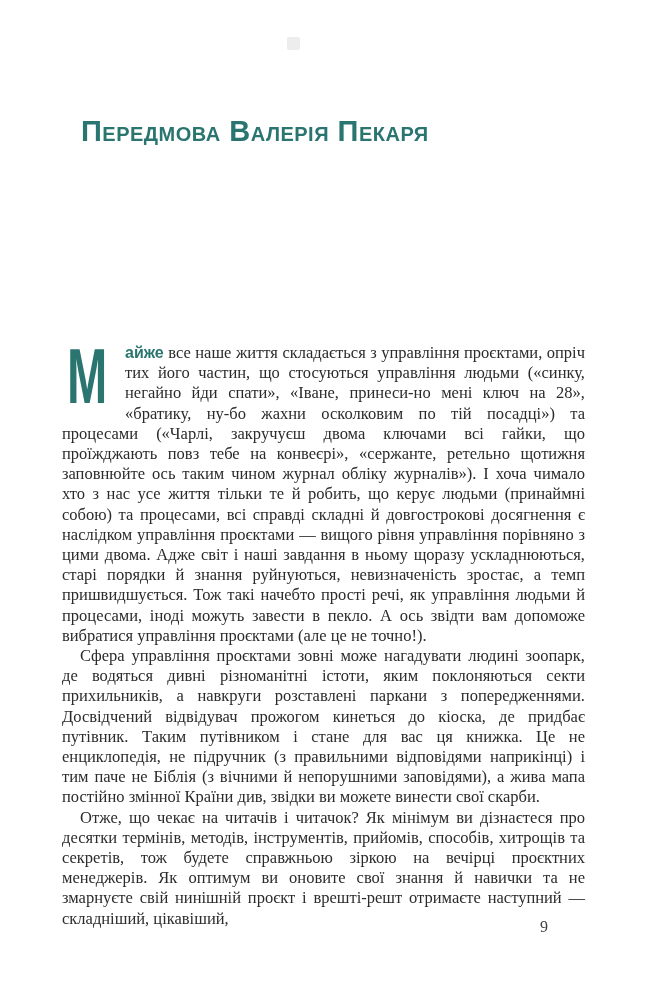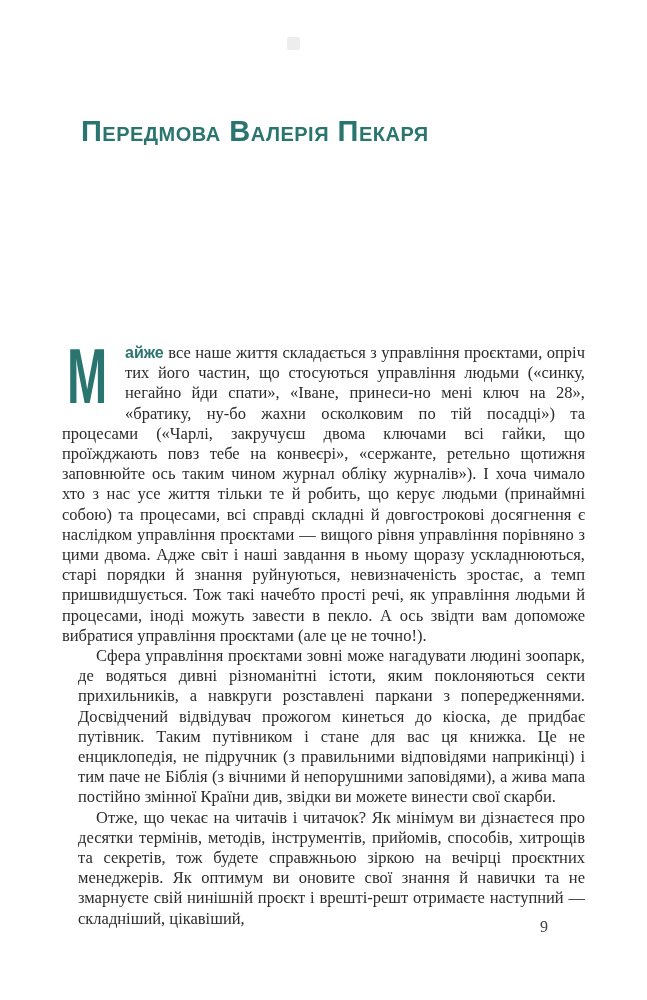--- a/index.html
+++ b/index.html
@@ -49,21 +49,20 @@
     text-align: justify;
     hyphens: auto;
     -webkit-hyphens: auto;
   }
   .body-text p {
     margin: 0;
     text-align: justify;
   }
   .body-text p.indented {
     text-indent: 18px;
-    margin-left: 16px;
   }
   .drop-cap {
     float: left;
     display: block;
     width: 42px;
     height: 55px;
     margin: 6px 16px 0 5px;
     font-family: "Liberation Sans", sans-serif;
     font-weight: bold;
     font-size: 78px;

